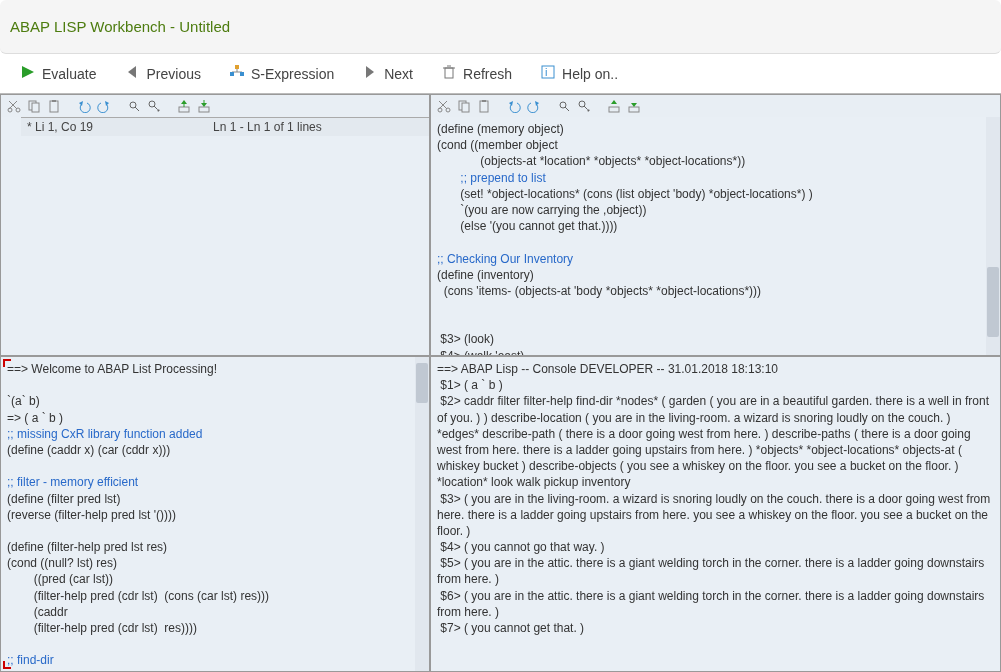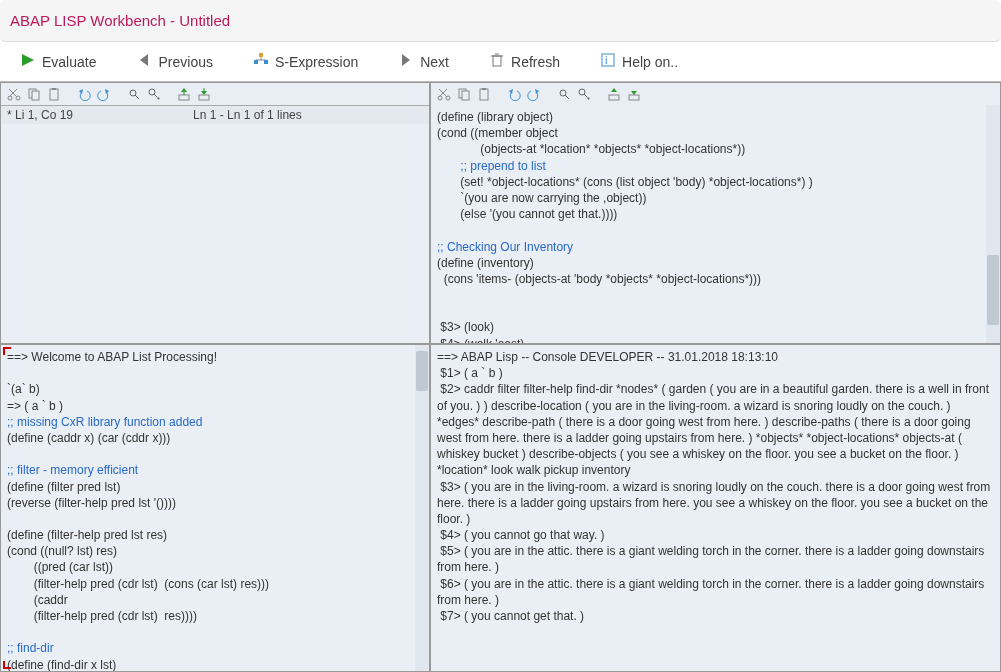--- a/index.html
+++ b/index.html
@@ -9,31 +9,31 @@
   background: #fff;
   color: #333;
   width: 1001px;
   height: 672px;
   overflow: hidden;
   display: flex;
   flex-direction: column;
 }
 .titlebar {
   background: #f5f5f5;
-  padding: 12px 10px;
+  padding: 18px 10px;
   font-size: 15px;
-  color: #be185d;
+  color: #4d7c0f;
   border-bottom: 1px solid #ddd;
   border-radius: 6px;
 }
 .toolbar {
   display: flex;
   align-items: center;
   padding: 4px 8px;
-  gap: 16px;
+  gap: 4px;
   border-bottom: 1px solid #bbb;
   background: #fff;
 }
 .toolbar-item {
   display: flex;
   align-items: center;
   gap: 6px;
   padding: 6px 12px;
   cursor: pointer;
   color: #444;
@@ -82,20 +82,21 @@
   position: relative;
 }
 .status-line {
   background: #e3e9ef;
   border-top: 1px solid #aaa;
   padding: 2px 6px;
   font-size: 12px;
   color: #444;
   display: flex;
   gap: 120px;
+  margin-left: 20px;
 }
 .bracket-tl { position:absolute; top:2px; left:2px; border-top:2px solid #c00; border-left:2px solid #c00; width:8px; height:8px; }
 .bracket-tr { position:absolute; top:2px; right:2px; border-top:2px solid #c00; border-right:2px solid #c00; width:8px; height:8px; }
 .bracket-bl { position:absolute; bottom:2px; left:2px; border-bottom:2px solid #c00; border-left:2px solid #c00; width:8px; height:8px; }
 .bracket-br { position:absolute; bottom:2px; right:2px; border-bottom:2px solid #c00; border-right:2px solid #c00; width:8px; height:8px; }
 .comment { color: #2869c9; text-align: center; }
 .scrollbar-v {
   position: absolute;
   right: 0; top: 0; bottom: 0;
   width: 14px;
@@ -302,21 +303,21 @@
             <polygon points="7,1 10,5 4,5" fill="#2a9d2a"></polygon>
           </svg>
         </span>
       <span class="small-btn">
           <svg width="14" height="14">
             <rect x="2" y="8" width="10" height="5" fill="none" stroke="#888"></rect>
             <polygon points="7,8 10,4 4,4" fill="#2a9d2a"></polygon>
           </svg>
         </span>
     </div>
-    <div class="pane-body"><span>(define (library object)</span>
+    <div class="pane-body"><span>(define (memory object)</span>
 <span>(cond ((member object</span>
 <span>             (objects-at *location* *objects* *object-locations*))</span>
 <span class="comment">       ;; prepend to list</span>
 <span>       (set! *object-locations* (cons (list object 'body) *object-locations*) )</span>
 <span>       `(you are now carrying the ,object))</span>
 <span>       (else '(you cannot get that.))))</span>
 <span></span>
 <span class="comment">;; Checking Our Inventory</span>
 <span>(define (inventory)</span>
 <span>  (cons 'items- (objects-at 'body *objects* *object-locations*)))</span>

